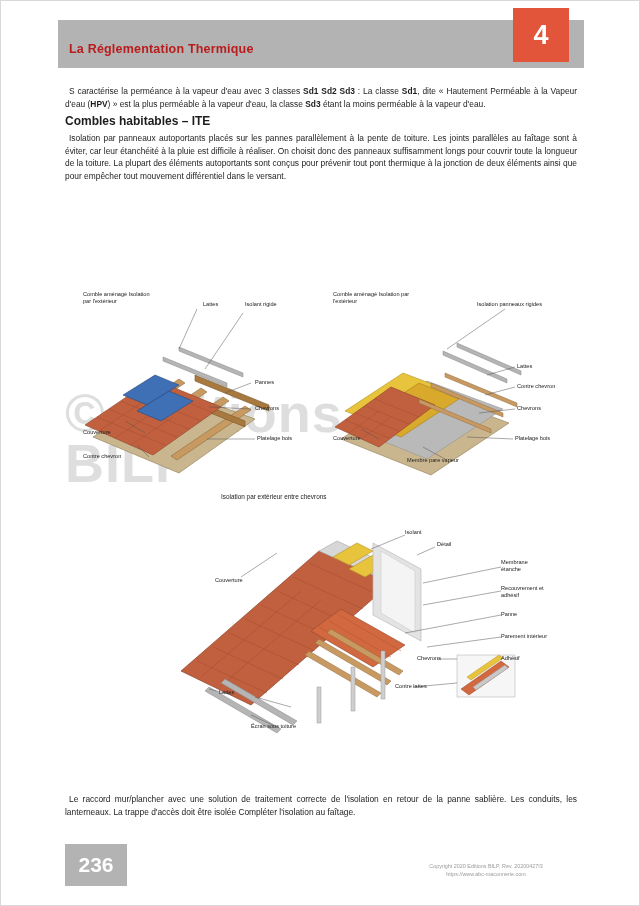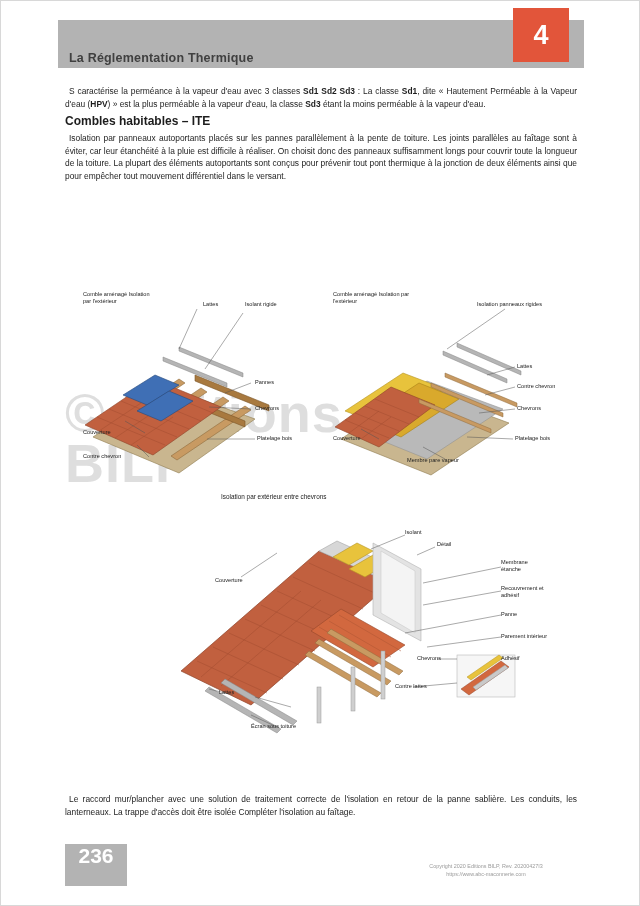--- a/index.html
+++ b/index.html
@@ -18,23 +18,22 @@
     border:1px solid #d8d8d8;
     background:#fff;
   }
   
   .header-bar{
     position:absolute;left:57px;top:19px;width:526px;height:48px;
     background:#b3b3b3;
   }
   .header-title{
     position:absolute;left:68px;top:41px;
-    font-size:12.5px;font-weight:bold;color:#404040;
+    font-size:12.5px;font-weight:bold;color:#b91c1c;
     letter-spacing:.2px;
-    margin-top:9px;
   }
   .chapter-box{
     position:absolute;left:512px;top:7px;width:56px;height:54px;
     background:#e2553a;
     display:flex;align-items:center;justify-content:center;
   }
   .chapter-num{
     color:#fff;font-size:27px;font-weight:bold;line-height:1;
   }
   
@@ -65,21 +64,21 @@
   .fig-caption{
     position:absolute;font-size:5.6px;color:#222;line-height:1.25;
   }
   
   .footer-note{
     position:absolute;left:64px;top:784px;width:512px;
     font-size:8.4px;line-height:1.5;text-align:justify;color:#1d1d1d;
   }
   .page-num-box{
     position:absolute;left:64px;top:843px;width:62px;height:42px;
-    background:#b3b3b3;display:flex;align-items:flex-start;justify-content:center;
+    background:#b3b3b3;display:flex;align-items:center;justify-content:center;
   }
   .page-num{color:#fff;font-size:21px;font-weight:bold;}
   .copyright{
     position:absolute;left:390px;top:861px;width:190px;
     text-align:center;font-size:5.4px;color:#9a9a9a;line-height:1.5;
   }
 </style>
 </head>
 <body>
 

